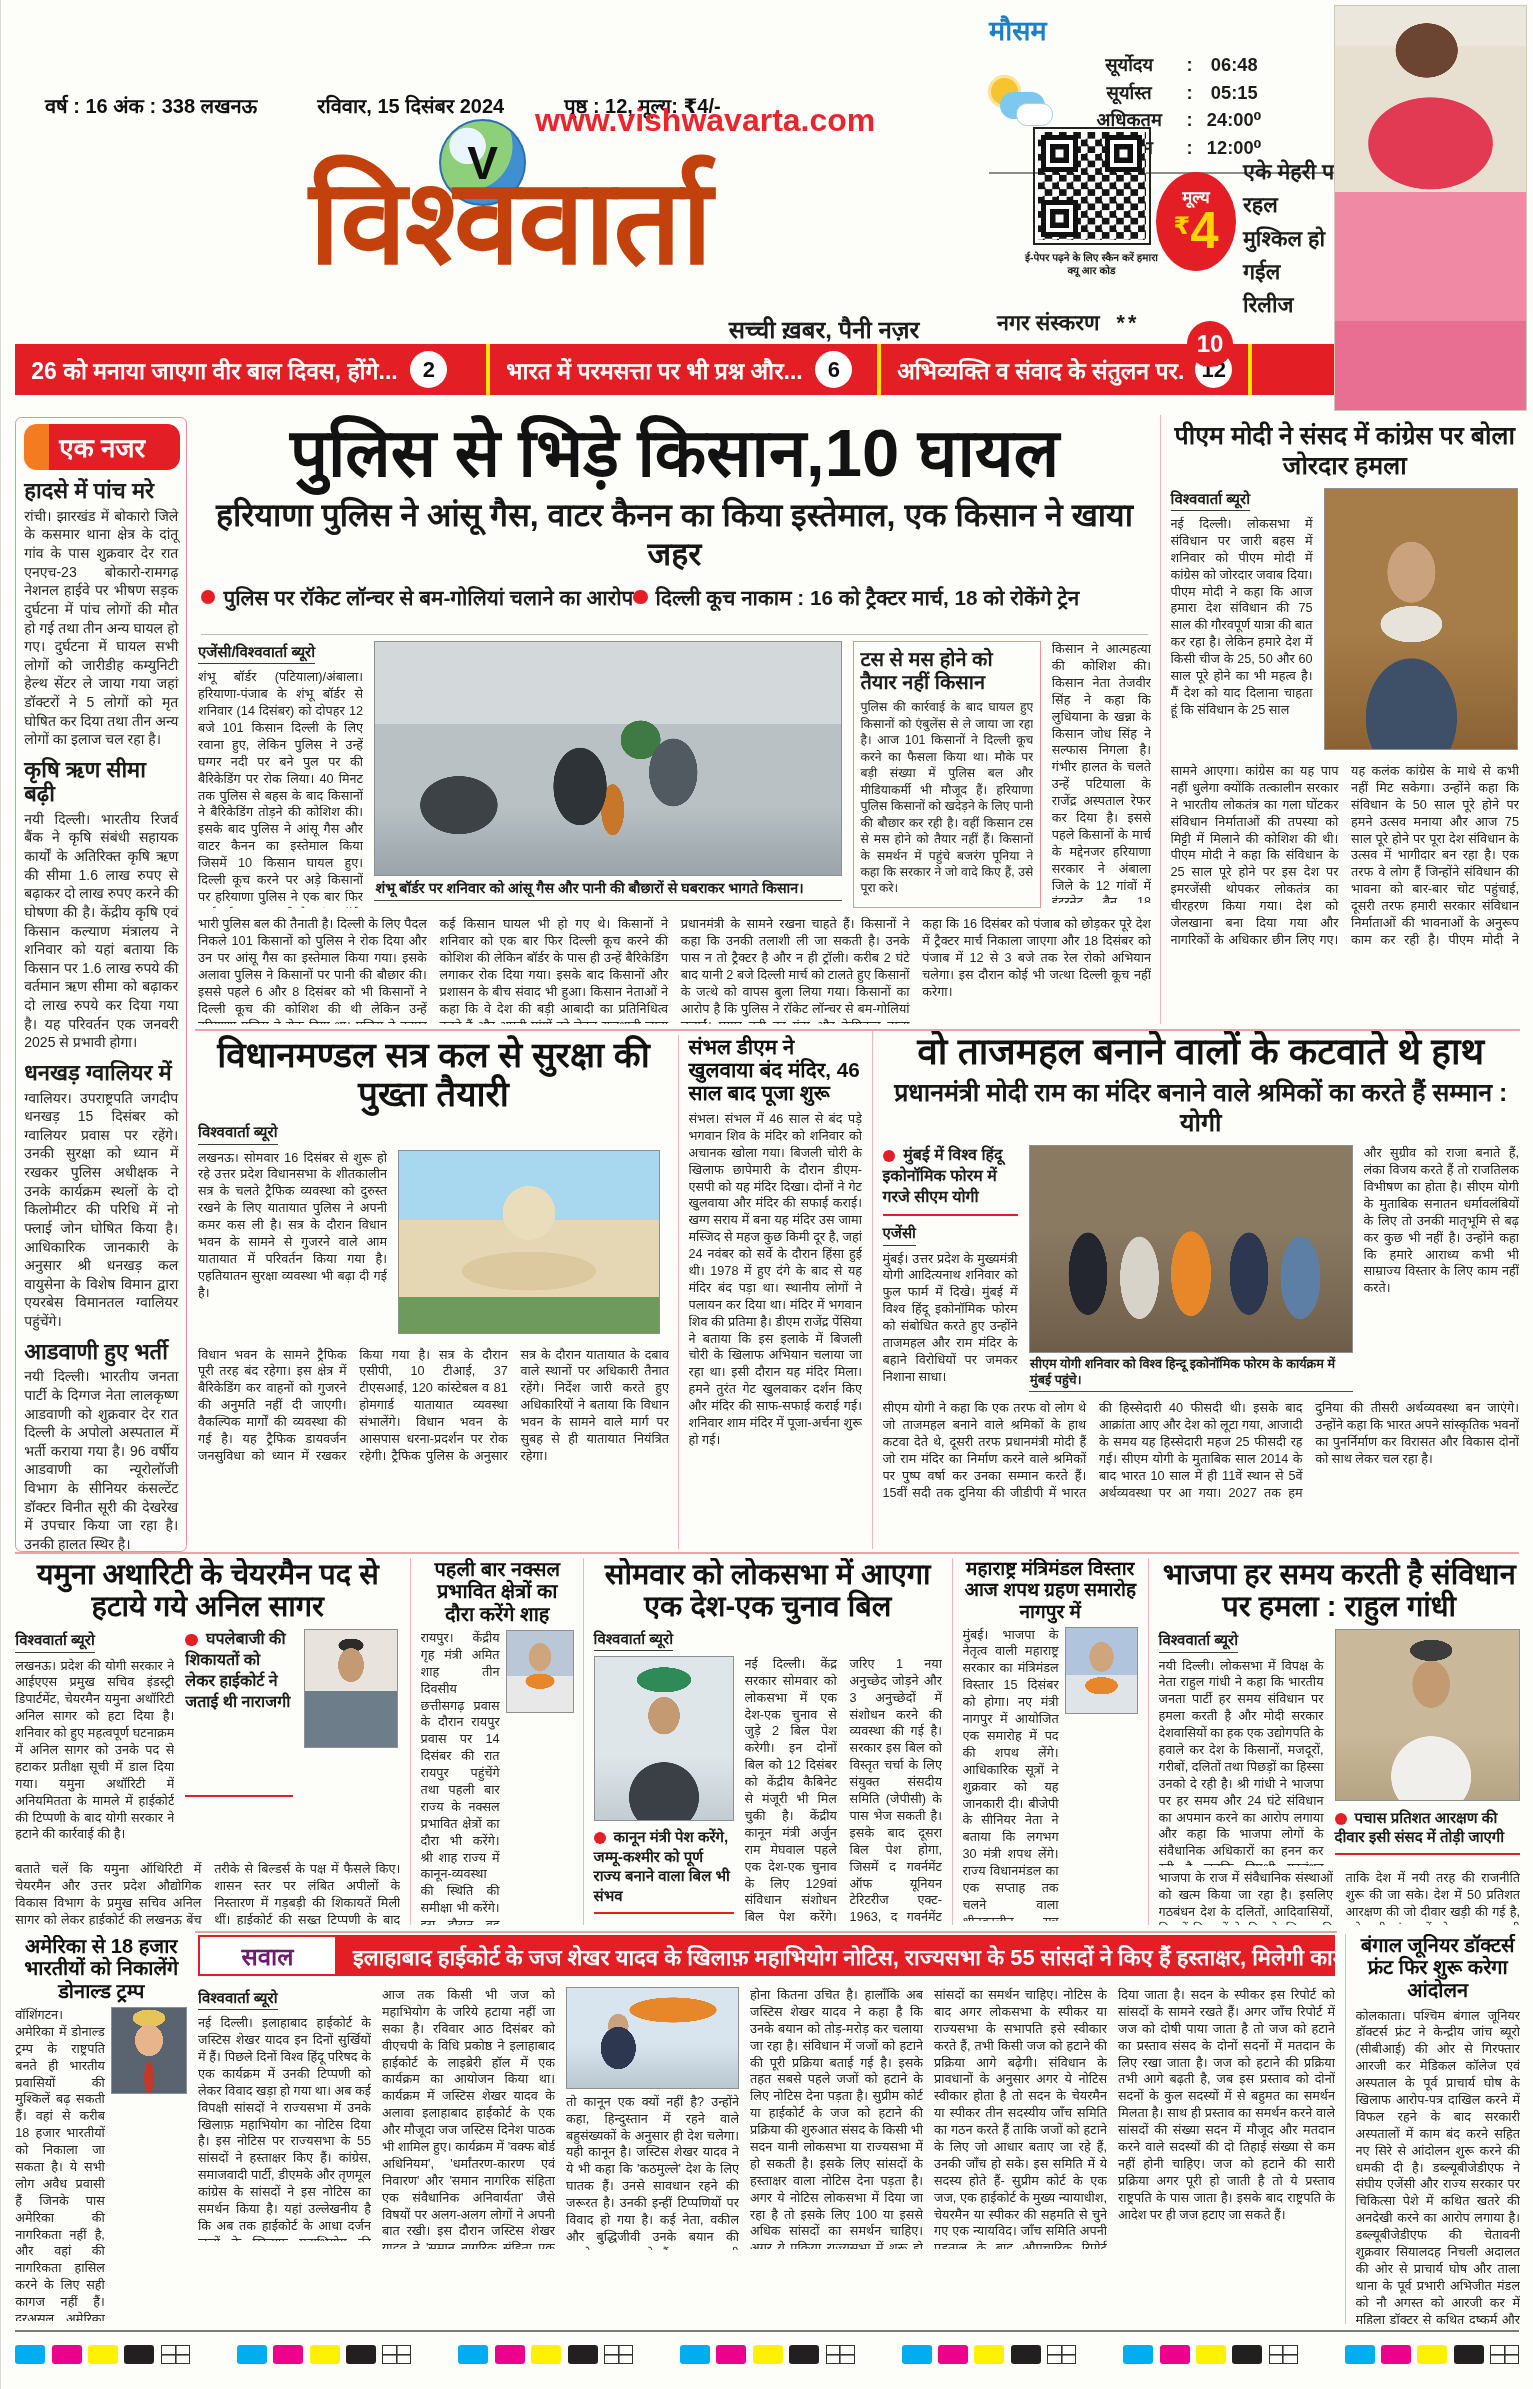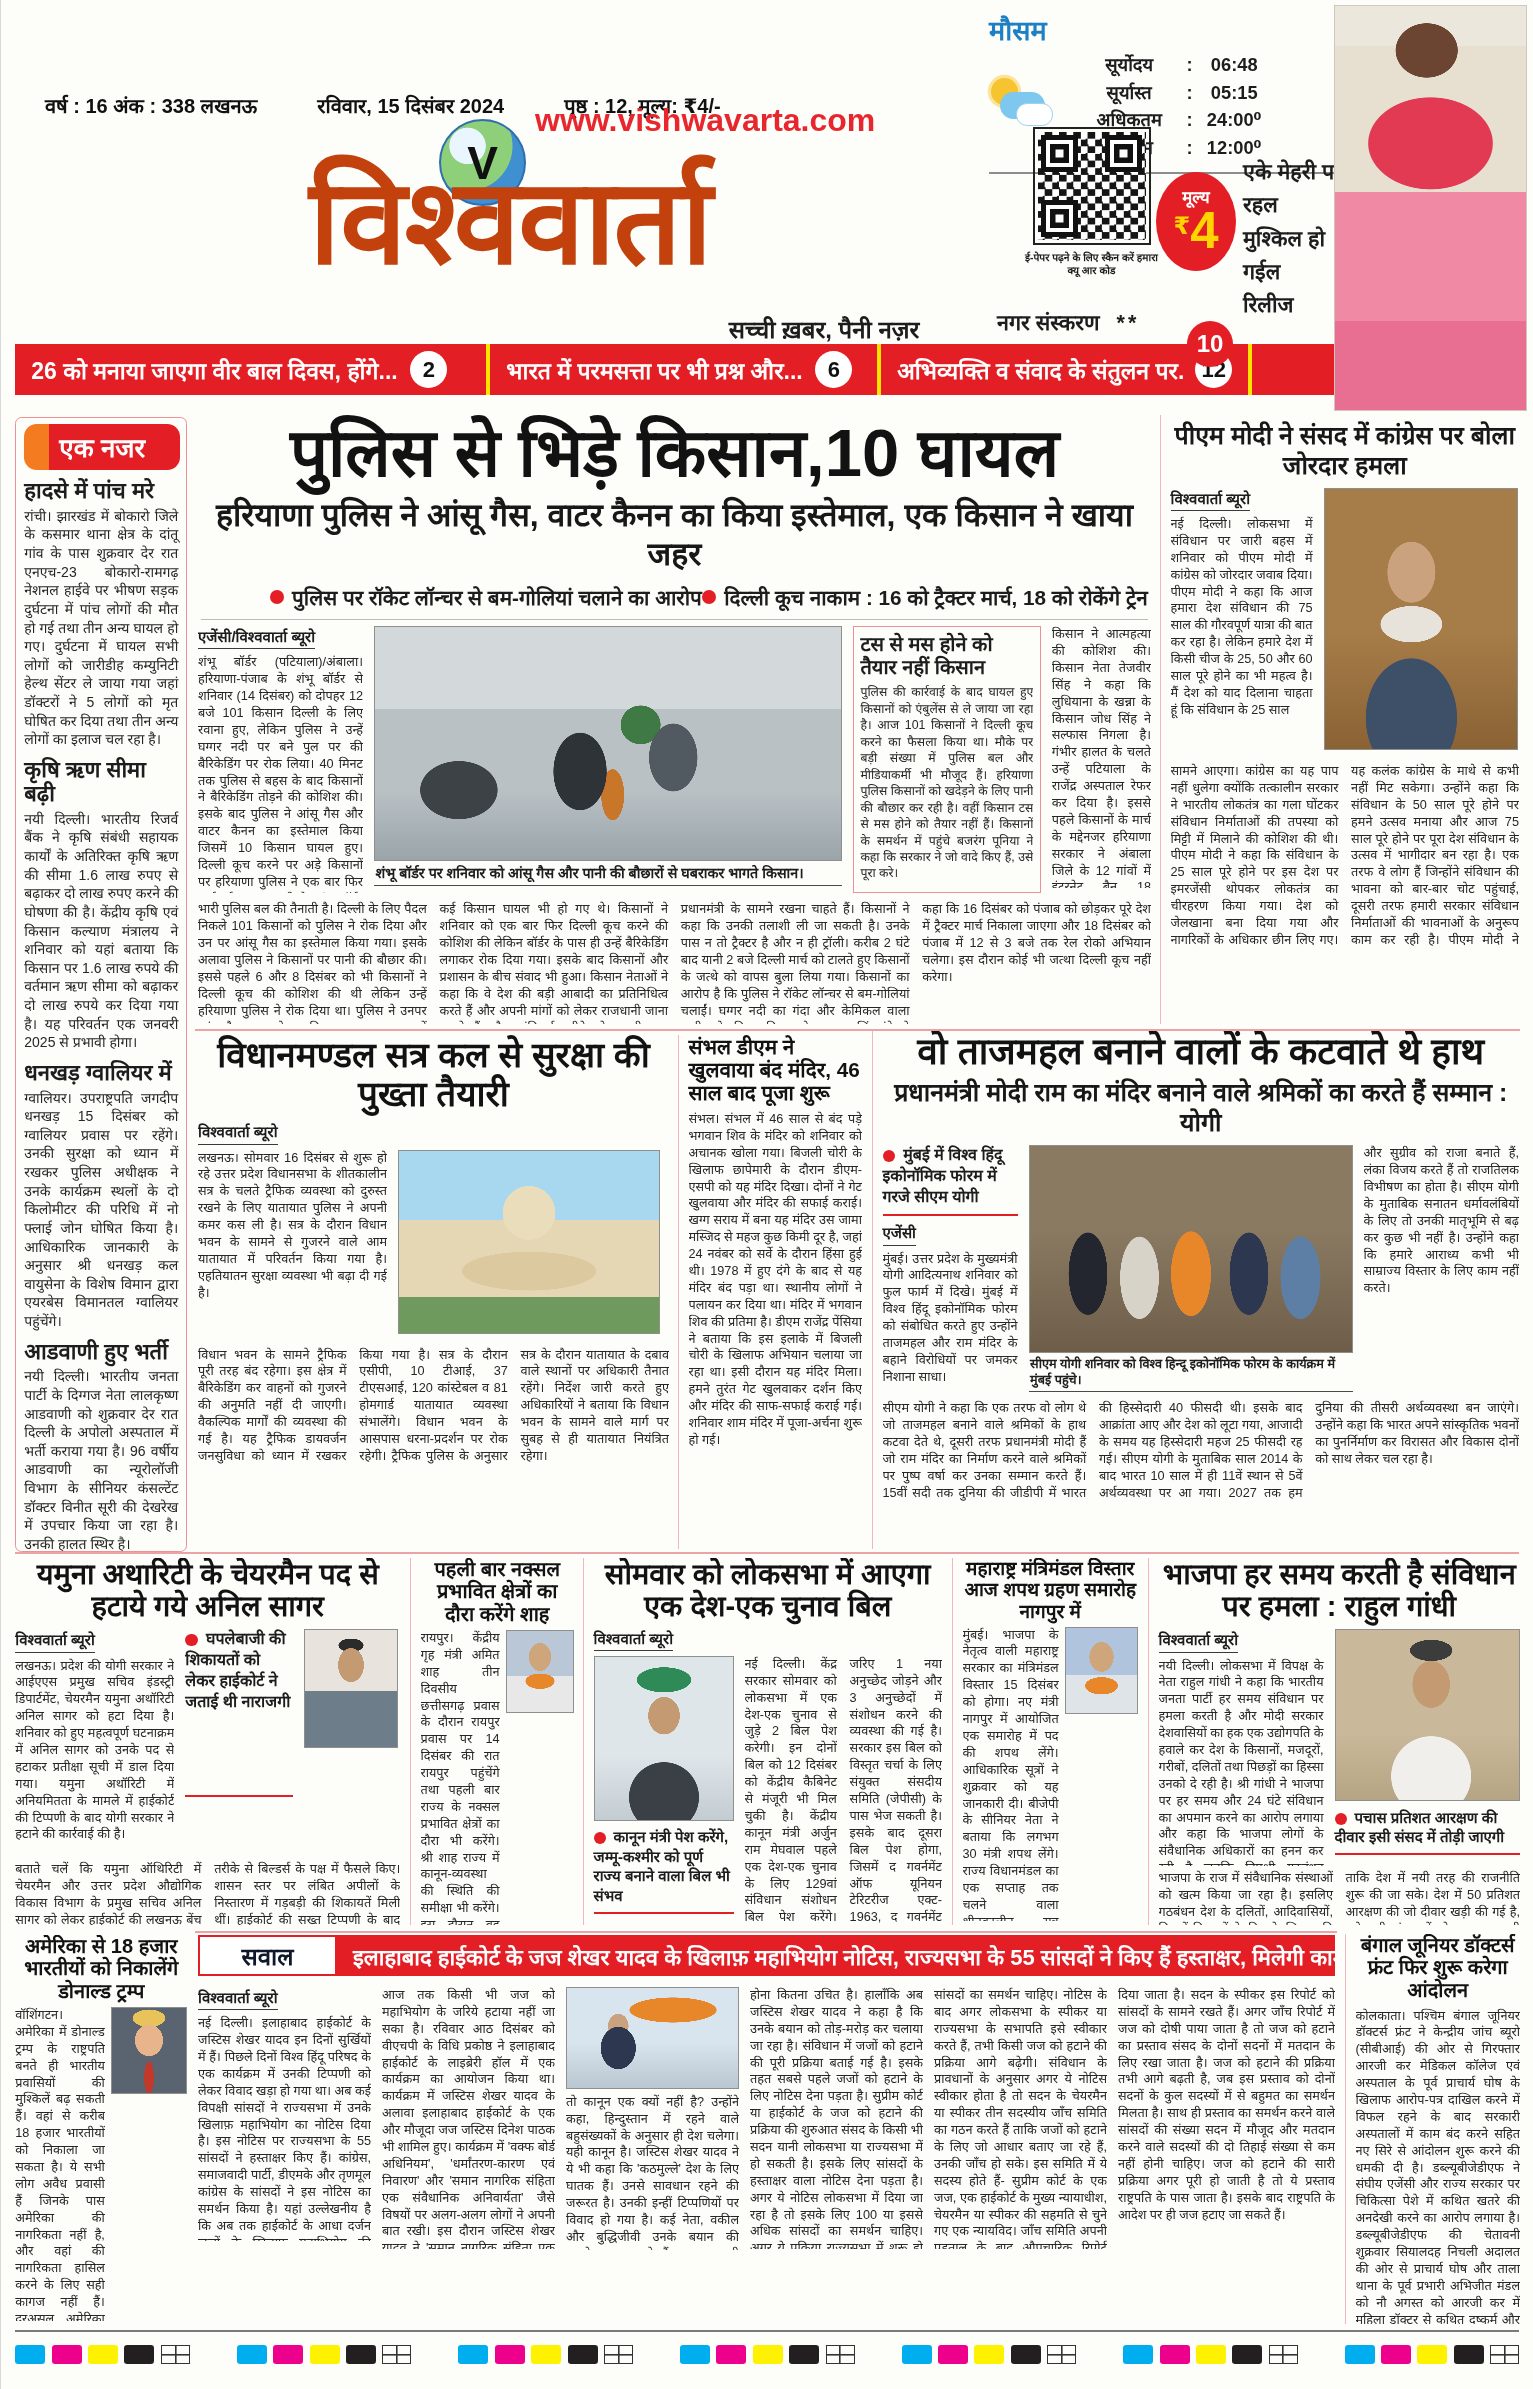--- a/index.html
+++ b/index.html
@@ -171,21 +171,21 @@
     <div class="brief">
       <h3>आडवाणी हुए भर्ती</h3>
       <p>नयी दिल्ली। भारतीय जनता पार्टी के दिग्गज नेता लालकृष्ण आडवाणी को शुक्रवार देर रात दिल्ली के अपोलो अस्पताल में भर्ती कराया गया है। 96 वर्षीय आडवाणी का न्यूरोलॉजी विभाग के सीनियर कंसल्टेंट डॉक्टर विनीत सूरी की देखरेख में उपचार किया जा रहा है। उनकी हालत स्थिर है।</p>
     </div>
 
   </div>
 
   <div class="art" style="left:197px;top:415px;width:953px;height:609px;">
     <h1 class="hl" style="font-size:67px;">पुलिस से भिड़े किसान,10 घायल</h1>
     <h2 class="sub" style="font-size:32px;margin-top:6.4px;">हरियाणा पुलिस ने आंसू गैस, वाटर कैनन का किया इस्तेमाल, एक किसान ने खाया जहर</h2>
-    <div style="display:flex;justify-content:flex-end;align-items:center;margin:9.5px 3.2px 6.4px;border-bottom:1.6px solid #bbb;padding-bottom:8px;">
+    <div style="display:flex;justify-content:flex-start;align-items:center;margin:9.5px 3.2px 6.4px;border-bottom:1.6px solid #bbb;padding-bottom:23px;">
       <span style="font-size:20.7px;font-weight:700;display:flex;align-items:center;">
           <span class="dot"></span>
           <span>पुलिस पर रॉकेट लॉन्चर से बम-गोलियां चलाने का आरोप</span>
         </span>
       <span style="font-size:20.7px;font-weight:700;display:flex;align-items:center;">
           <span class="dot"></span>
           <span>दिल्ली कूच नाकाम : 16 को ट्रैक्टर मार्च, 18 को रोकेंगे ट्रेन</span>
         </span>
     </div>
     <div class="row">
@@ -360,21 +360,21 @@
     <div class="photo" style="float:right;width:76px;height:87px;margin:4.8px 0 4.8px 6.4px;
       background:radial-gradient(24px 27px at 50% 38%,#e8b48c 0 58%,transparent 59%),
                  radial-gradient(27px 14.3px at 50% 12%,#e8c35a 0 60%,transparent 61%),
                  radial-gradient(8px 27px at 50% 82%,#c0392b 0 60%,transparent 61%),
                  linear-gradient(180deg,#5a6470 0 100%);"></div>
     <div class="body small" style="height:318px;overflow:hidden;margin-top:4.8px;">वॉशिंगटन। अमेरिका में डोनाल्ड ट्रम्प के राष्ट्रपति बनते ही भारतीय प्रवासियों की मुश्किलें बढ़ सकती हैं। वहां से करीब 18 हजार भारतीयों को निकाला जा सकता है। ये सभी लोग अवैध प्रवासी हैं जिनके पास अमेरिका की नागरिकता नहीं है, और वहां की नागरिकता हासिल करने के लिए सही कागज नहीं हैं। दरअसल, अमेरिका में अवैध प्रवासियों से डील करने वाली सरकारी संस्था (आईसीई) ने करीब 15 लाख लोगों की एक सूची बनाई है जो अवैध रूप से अमेरिका में रह रहे हैं। 18 हजार भारतीय भी इसी सूची में शामिल हैं। डोनाल्ड ट्रम्प ने कहा है कि जैसे ही वे राष्ट्रपति पद की शपथ लेंगे, सबसे पहले अवैध प्रवासियों को निकालने का काम करेंगे।</div>
   </div>
 
   <div class="art" style="left:197px;top:1935px;width:1137px;height:398px;">
     <div style="display:flex;align-items:stretch;height:41px;">
-      <div style="background:#fff;border:2.4px solid #e31e25;color:#0f172a;font-size:24px;font-weight:800;display:flex;align-items:center;justify-content:center;width:135px;flex:none;">सवाल</div>
+      <div style="background:#fff;border:2.4px solid #e31e25;color:#701a75;font-size:24px;font-weight:800;display:flex;align-items:center;justify-content:center;width:135px;flex:none;">सवाल</div>
       <div style="background:#e31e25;color:#fff;font-size:22px;font-weight:700;display:flex;align-items:center;padding:0 16px;flex:1;white-space:nowrap;overflow:hidden;">इलाहाबाद हाईकोर्ट के जज शेखर यादव के खिलाफ़ महाभियोग नोटिस, राज्यसभा के 55 सांसदों ने किए हैं हस्ताक्षर, मिलेगी कामयाबी ?</div>
     </div>
     <div class="row" style="margin-top:11px;">
       <div style="width:173px;flex:none;">
         <span class="byline">विश्ववार्ता ब्यूरो</span>
         <div class="body small" style="height:226px;overflow:hidden;">नई दिल्ली। इलाहाबाद हाईकोर्ट के जस्टिस शेखर यादव इन दिनों सुर्खियों में हैं। पिछले दिनों विश्व हिंदू परिषद के एक कार्यक्रम में उनकी टिप्पणी को लेकर विवाद खड़ा हो गया था। अब कई विपक्षी सांसदों ने राज्यसभा में उनके खिलाफ़ महाभियोग का नोटिस दिया है। इस नोटिस पर राज्यसभा के 55 सांसदों ने हस्ताक्षर किए हैं। कांग्रेस, समाजवादी पार्टी, डीएमके और तृणमूल कांग्रेस के सांसदों ने इस नोटिस का समर्थन किया है। यहां उल्लेखनीय है कि अब तक हाईकोर्ट के आधा दर्जन जजों के खिलाफ़ महाभियोग की प्रक्रिया शुरू की जा चुकी है लेकिन विभिन्न कारणों से यह अपने अंजाम तक नहीं पहुंच सकी। लिहाजा</div>
       </div>
       <div class="body small" style="width:173px;flex:none;height:262px;overflow:hidden;">आज तक किसी भी जज को महाभियोग के जरिये हटाया नहीं जा सका है। रविवार आठ दिसंबर को वीएचपी के विधि प्रकोष्ठ ने इलाहाबाद हाईकोर्ट के लाइब्रेरी हॉल में एक कार्यक्रम का आयोजन किया था। कार्यक्रम में जस्टिस शेखर यादव के अलावा इलाहाबाद हाईकोर्ट के एक और मौजूदा जज जस्टिस दिनेश पाठक भी शामिल हुए। कार्यक्रम में 'वक्फ बोर्ड अधिनियम', 'धर्मांतरण-कारण एवं निवारण' और 'समान नागरिक संहिता एक संवैधानिक अनिवार्यता' जैसे विषयों पर अलग-अलग लोगों ने अपनी बात रखी। इस दौरान जस्टिस शेखर यादव ने 'समान नागरिक संहिता एक संवैधानिक अनिवार्यता' विषय पर बोलते हुए कहा कि देश एक है, संविधान एक है</div>
       <div style="width:173px;flex:none;">
         <div class="photo" style="width:173px;height:102px;margin-bottom:4.8px;

